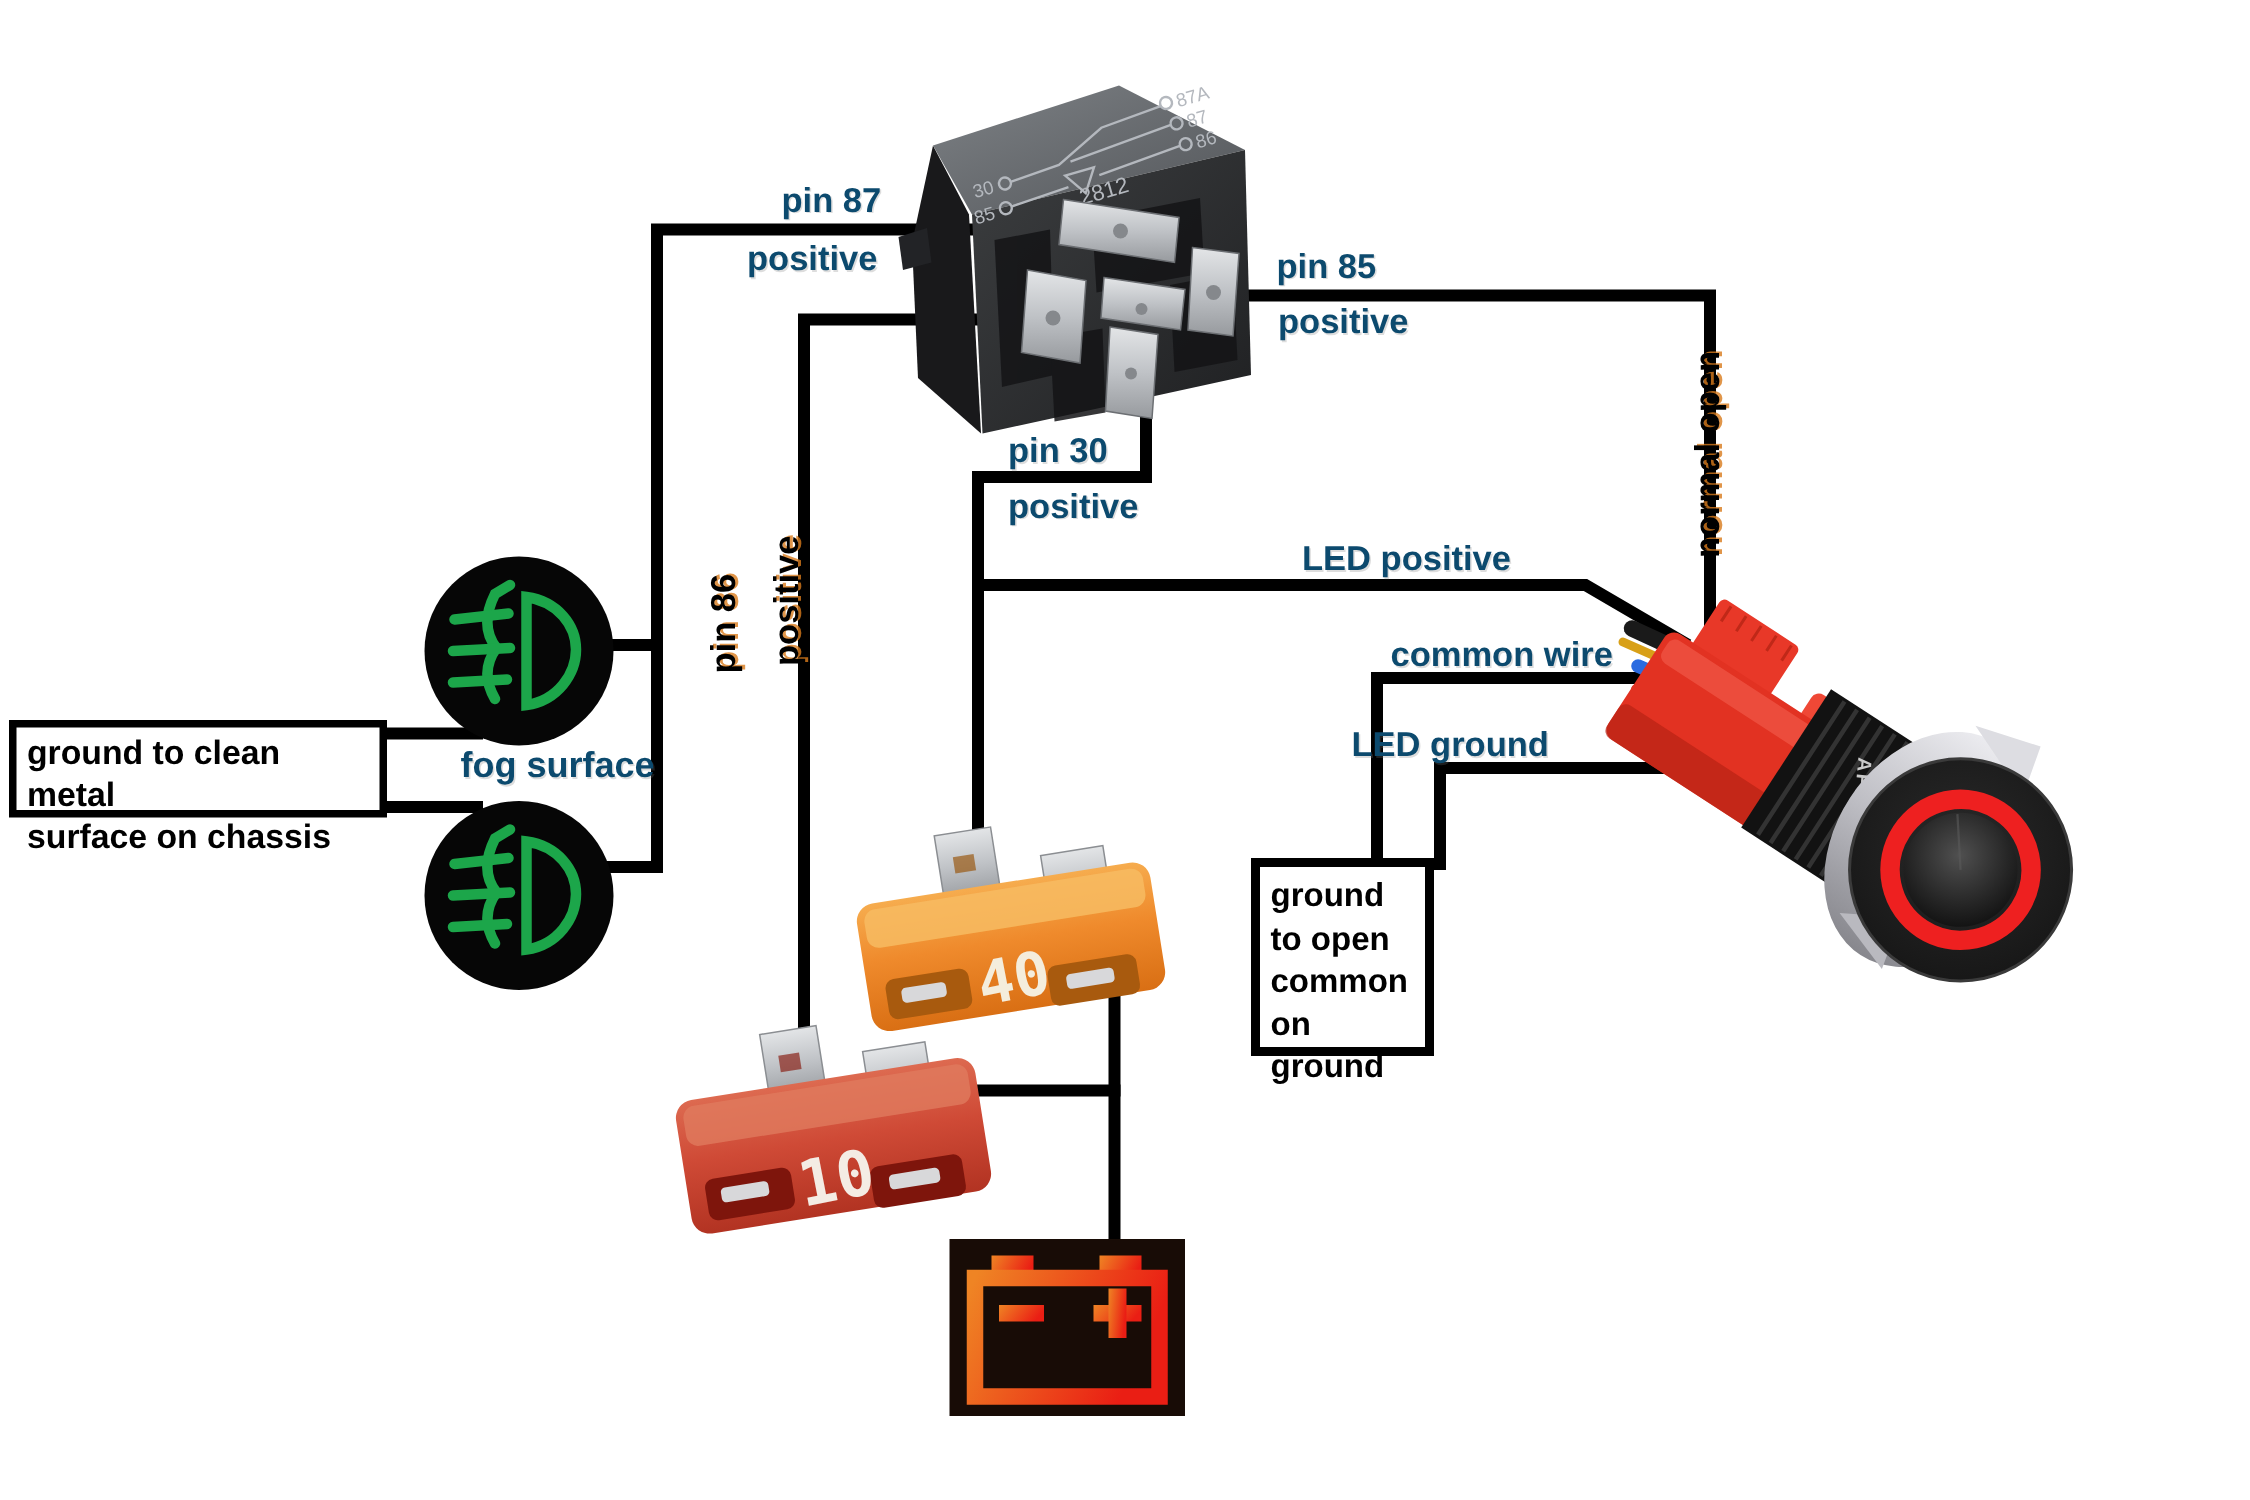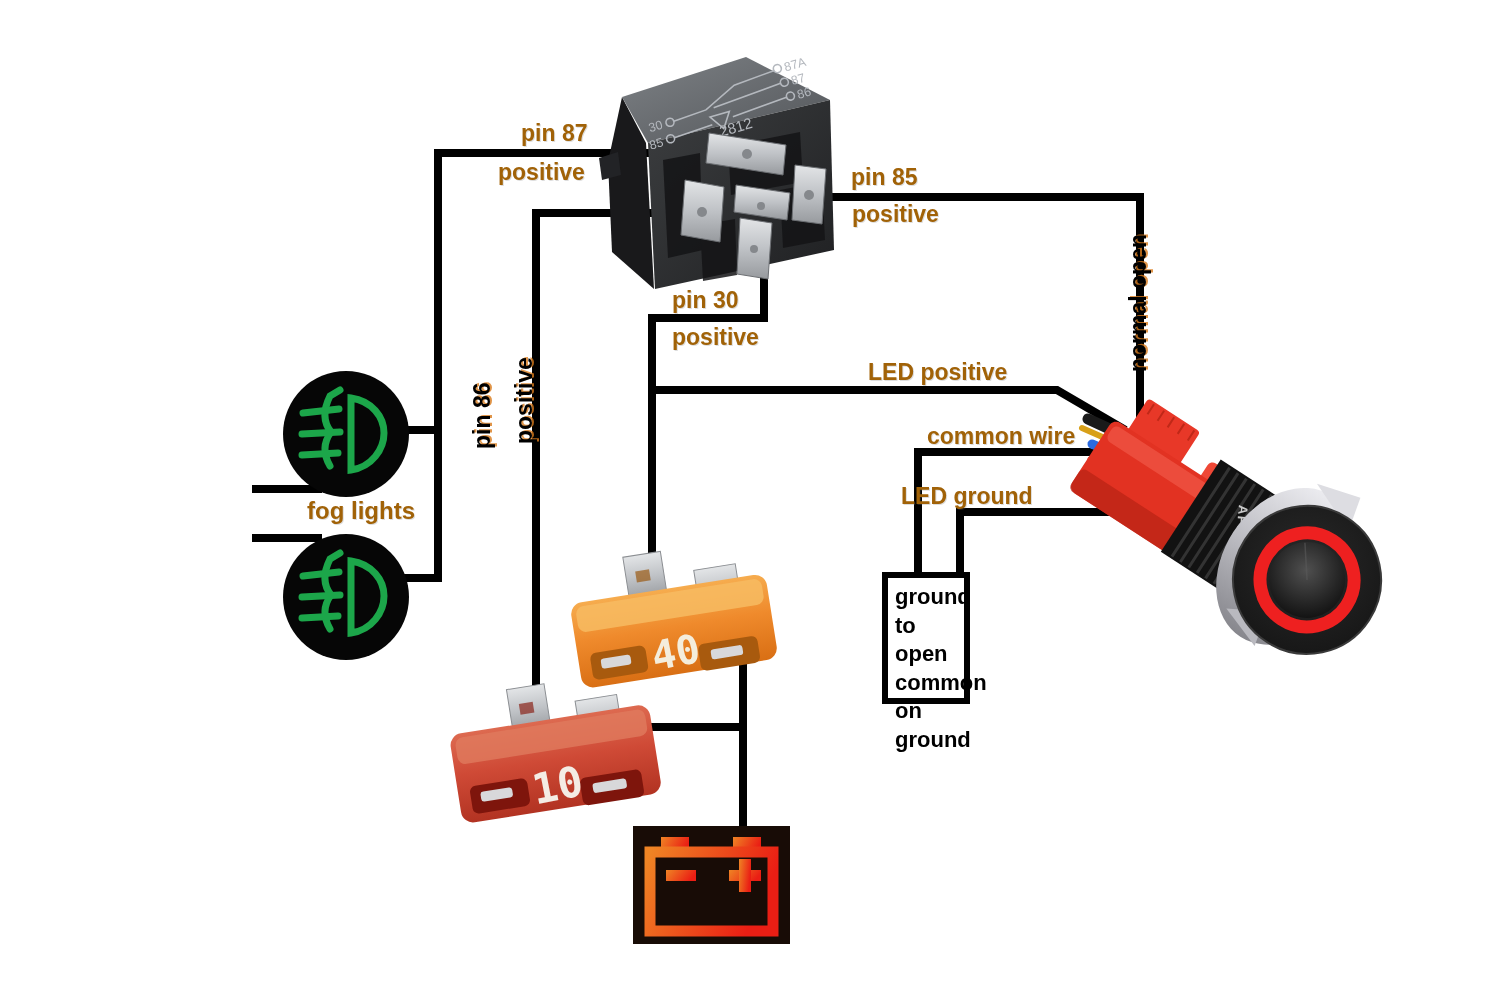--- a/index.html
+++ b/index.html
@@ -1,19 +1,19 @@
 <!DOCTYPE html>
 <html><head>
 <meta charset="utf-8">
 <style>
   html,body{margin:0;padding:0;background:#ffffff;}
   #canvas{position:relative;width:1500px;height:1000px;background:#ffffff;overflow:hidden;
           font-family:"Liberation Sans",sans-serif;}
   svg{position:absolute;left:0;top:0;}
-  .hlabel{position:absolute;font:700 23px "Liberation Sans",sans-serif;color:#a16207;white-space:nowrap;
+  .hlabel{position:absolute;font:700 23px "Liberation Sans",sans-serif;color:#0c4a6e;white-space:nowrap;
           text-shadow:1px 1px 0 rgba(120,120,120,.25);}
   .vlabel{position:absolute;font:700 23px "Liberation Sans",sans-serif;color:#000;white-space:nowrap;
           transform:rotate(-90deg);transform-origin:left bottom;
           text-shadow:1px 2px 0 rgba(216,122,28,.8);}
   .gbox{position:absolute;background:#fff;border:5px solid #000;
         font:700 22.5px/1.24 "Liberation Sans",sans-serif;color:#000;padding:3px 7px;box-sizing:border-box;}
   .gbox2{position:absolute;background:#fff;border:6px solid #000;
         font:700 22px/1.3 "Liberation Sans",sans-serif;color:#000;padding:5px 7px;box-sizing:border-box;}
 </style>
 </head>
@@ -237,23 +237,27 @@
 
   <div class="vlabel" style="left:496px;top:422px">pin 86</div>
   <div class="vlabel" style="left:538px;top:417px">positive</div>
 
   <div class="vlabel" style="left:1152px;top:345px">normal open</div>
 
   <div class="hlabel" style="left:868px;top:359px">LED positive</div>
   <div class="hlabel" style="left:927px;top:423px">common wire</div>
   <div class="hlabel" style="left:901px;top:483px">LED ground</div>
 
-  <div class="hlabel" style="left:307px;top:497px;font-size:24px">fog lights</div>
-
-
-  <div class="gbox2" style="left:882px;top:572px;width:88px;height:132px">
+  <div class="hlabel" style="left:307px;top:497px;font-size:24px">fog surface</div>
+
+  <div class="gbox" style="left:6px;top:480px;width:252px;height:65px">
+    <div>ground to clean metal</div>
+    <div>surface on chassis</div>
+  </div>
+
+  <div class="gbox2" style="left:834px;top:572px;width:122px;height:132px">
     <div>ground</div>
     <div>to open</div>
     <div>common on</div>
     <div>ground</div>
   </div>
 
 </div>
 
 </body></html>

